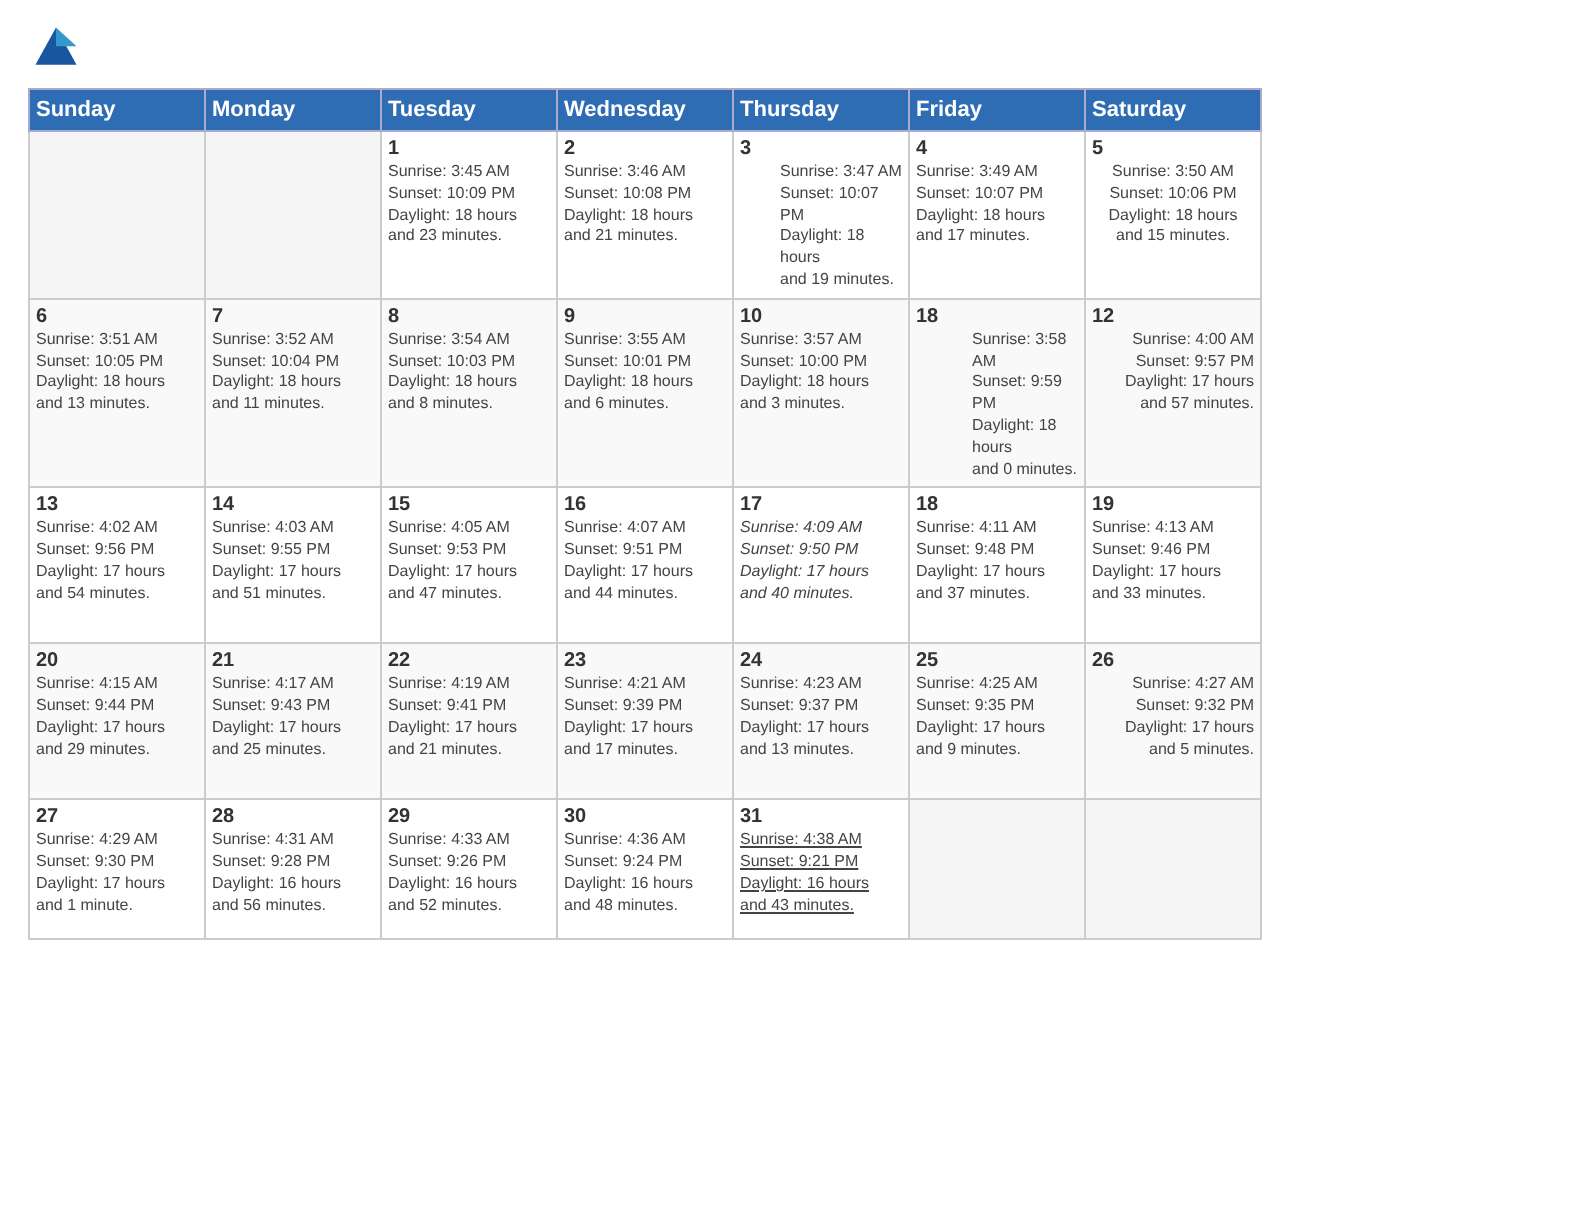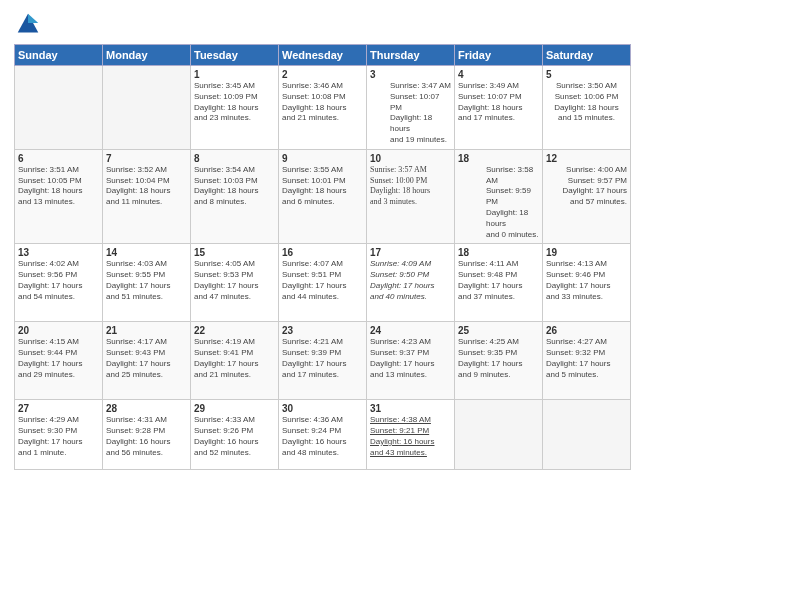--- a/index.html
+++ b/index.html
@@ -201,21 +201,21 @@
           </td>
           <td>
             <span class="day-num">9</span>
             <div class="day-info" style="white-space: pre-line;">Sunrise: 3:55 AM
 Sunset: 10:01 PM
 Daylight: 18 hours
 and 6 minutes.</div>
           </td>
           <td>
             <span class="day-num">10</span>
-            <div class="day-info" style="white-space: pre-line; font-family: Liberation Serif, serif;">Sunrise: 3:57 AM
+            <div class="day-info" style="white-space: pre-line;">Sunrise: 3:57 AM
 Sunset: 10:00 PM
 Daylight: 18 hours
 and 3 minutes.</div>
           </td>
           <td>
             <span class="day-num">18</span>
             <div class="day-info" style="white-space: pre-line; margin-left: 28px;">Sunrise: 3:58 AM
 Sunset: 9:59 PM
 Daylight: 18 hours
 and 0 minutes.</div>
@@ -317,21 +317,21 @@
           </td>
           <td>
             <span class="day-num">25</span>
             <div class="day-info" style="white-space: pre-line;">Sunrise: 4:25 AM
 Sunset: 9:35 PM
 Daylight: 17 hours
 and 9 minutes.</div>
           </td>
           <td>
             <span class="day-num">26</span>
-            <div class="day-info" style="white-space: pre-line;">Sunrise: 4:27 AM
+            <div class="day-info" style="white-space: pre-line; text-align: right;">Sunrise: 4:27 AM
 Sunset: 9:32 PM
 Daylight: 17 hours
 and 5 minutes.</div>
           </td>
         </tr>
         <tr class="last-row">
           <td>
             <span class="day-num">27</span>
             <div class="day-info" style="white-space: pre-line;">Sunrise: 4:29 AM
 Sunset: 9:30 PM

